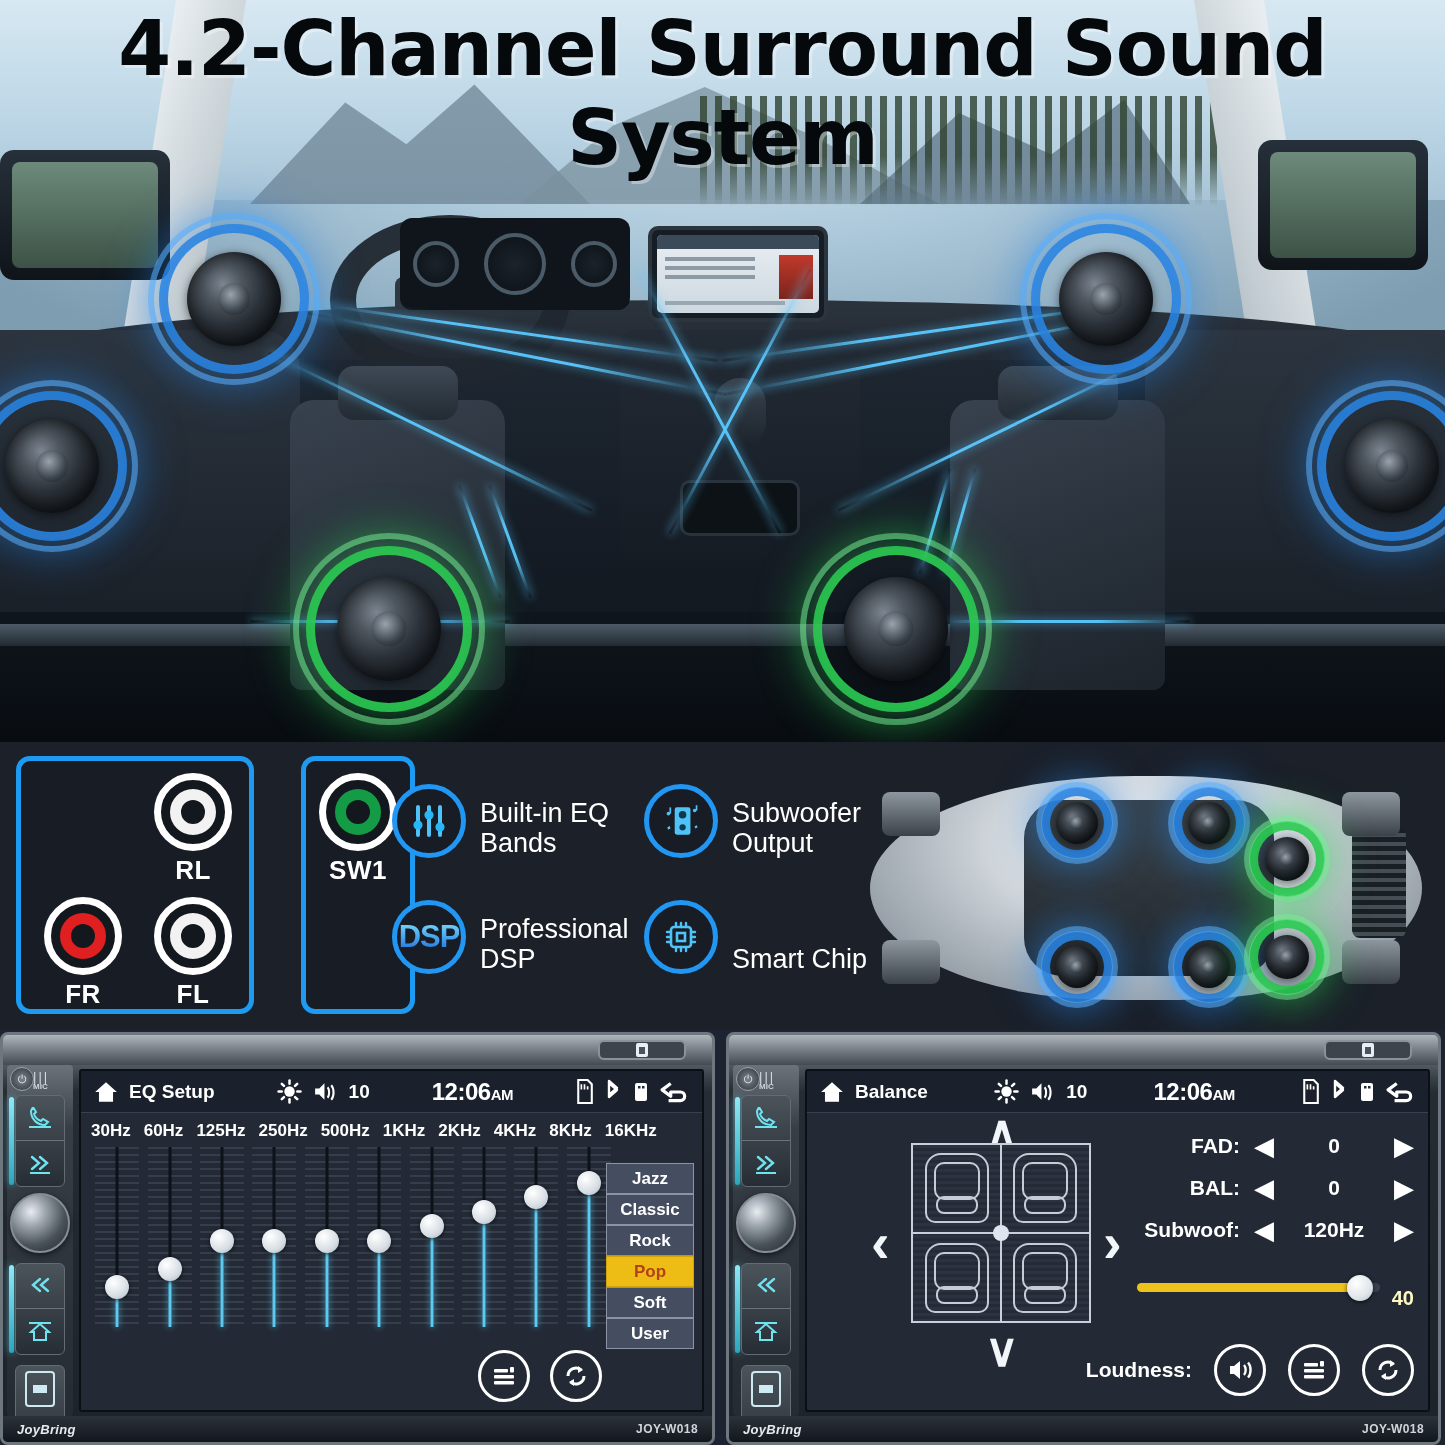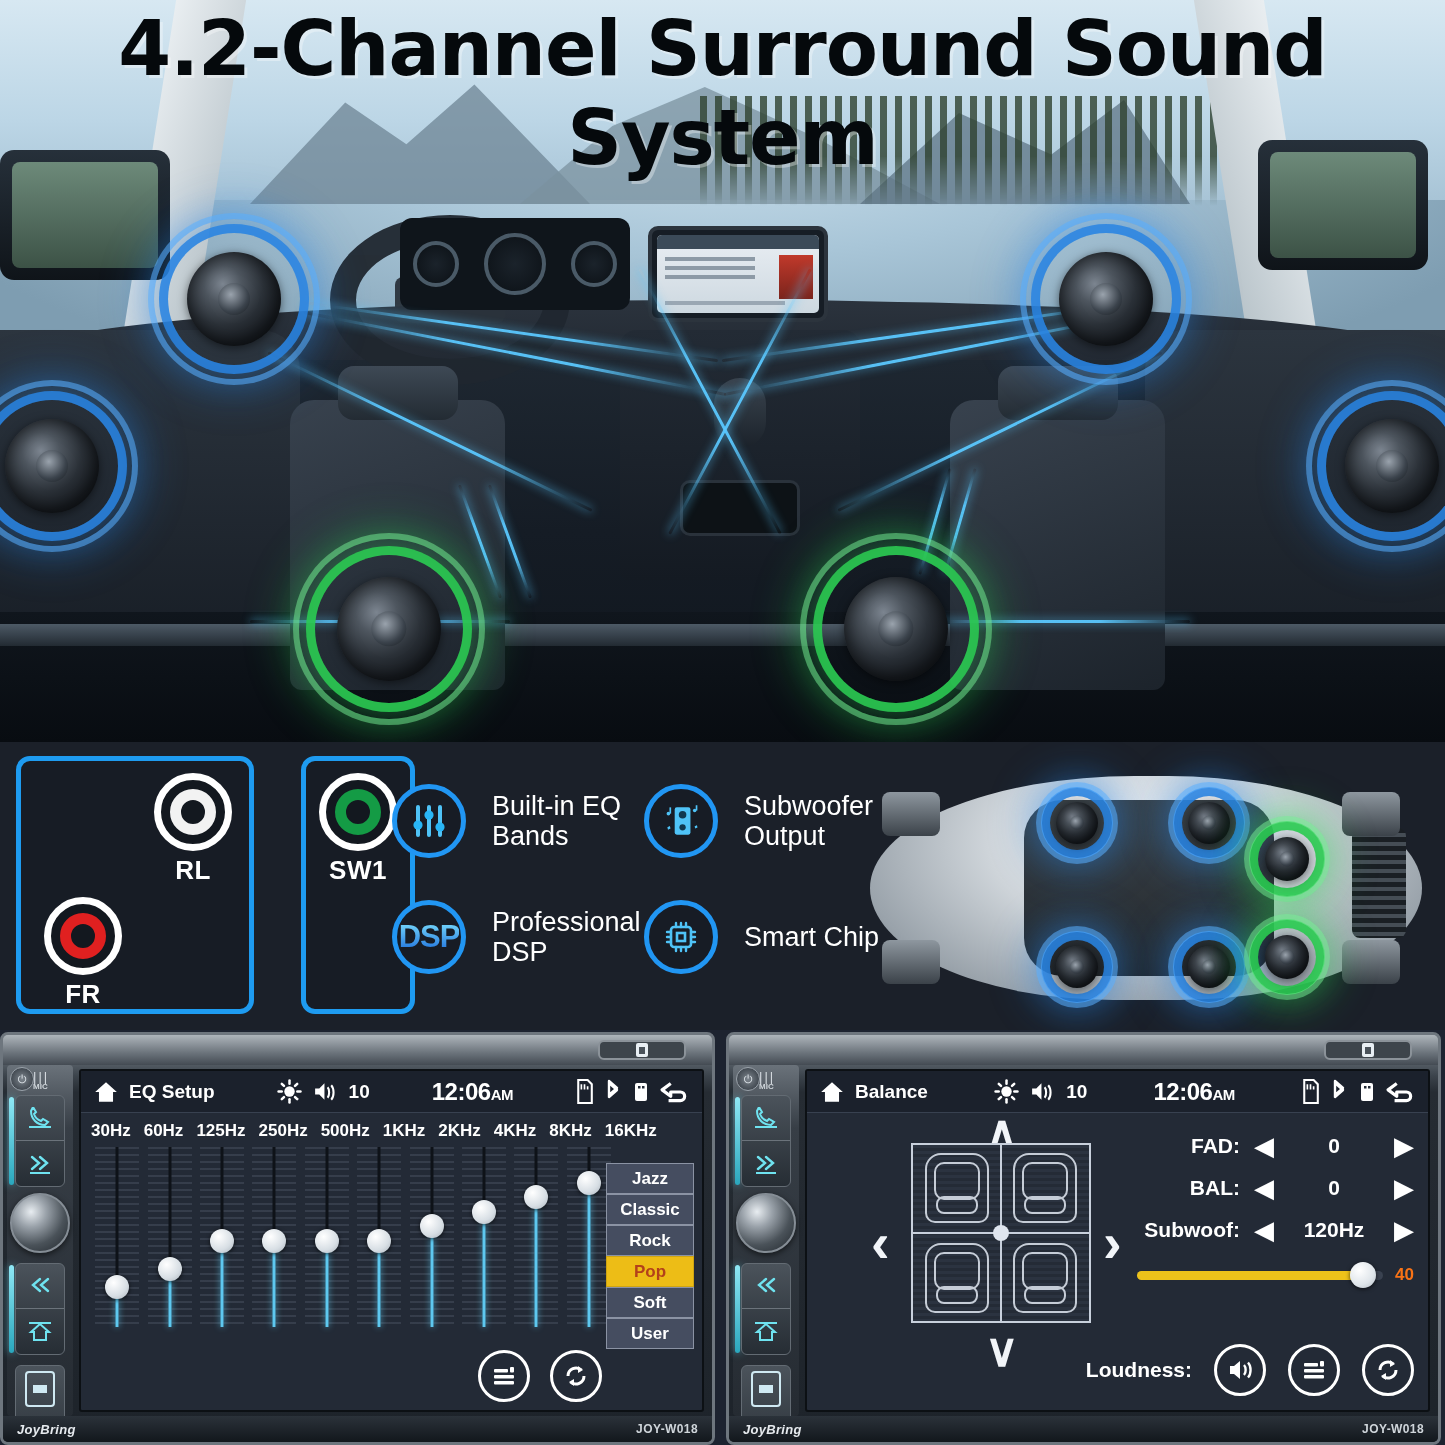--- a/index.html
+++ b/index.html
@@ -94,21 +94,21 @@
   .rca-group.g1 { left:16px; top:14px; width:238px; height:258px; }
   .rca-group.g2 { left:262px; top:14px; width:114px; height:258px;margin-left:39px; }
   .rca-cell { position:absolute; width:108px; text-align:center; }
   .jack { width:78px; height:78px; border-radius:50%; border:7px solid #fff; margin:0 auto; display:flex; align-items:center; justify-content:center; background:#13181f; }
   .jack i { display:block; width:46px; height:46px; border-radius:50%; border:11px solid #fff; background:#13181f; }
   .jack.red i   { border-color:#e02020; }
   .jack.white i { border-color:#f2f2f2; }
   .jack.green i { border-color:#149b45; }
   .rca-label { color:#fff; font-weight:bold; font-size:26px; margin-top:4px; letter-spacing:.5px; }
 
-  .feat { position:absolute; display:flex; align-items:center; gap:26px; }
+  .feat { position:absolute; display:flex; align-items:flex-end; gap:14px; }
   .feat .ring { width:74px; height:74px; border-radius:50%; border:5px solid #2196f3; flex:0 0 auto;
                 display:flex; align-items:center; justify-content:center; background:#171c25; }
   .feat .txt { color:#fff; font-size:27px; line-height:1.12; max-width:210px; }
   .dsp-text { font-weight:bold; font-size:31px; background:linear-gradient(#7fe3ff,#1565d8);
               -webkit-background-clip:text; background-clip:text; color:transparent; letter-spacing:-1px; }
 
   .cartop { position:absolute; left:846px; top:6px; width:600px; height:280px; }
   .carbody { position:absolute; left:24px; top:28px; width:552px; height:224px;
      background:radial-gradient(ellipse at 50% 30%, #f4f6f8 0%, #cfd5da 40%, #9aa3ab 75%, #6e767e 100%);
      border-radius:48% 46% 44% 44%/50% 50% 50% 50%; }
@@ -203,21 +203,21 @@
   .balright { position:absolute; left:330px; top:20px; right:14px; }
   .balrow { display:flex; align-items:center; justify-content:flex-end; gap:14px; margin-bottom:16px; color:#fff; }
   .balrow .lbl { font-size:21px; font-weight:bold; }
   .balrow .val { font-size:21px; font-weight:bold; width:92px; text-align:center; }
   .arrow { font-size:26px; line-height:1; }
   .loudslider { position:relative; margin:22px 0 0 0; display:flex; align-items:center; gap:12px; }
   .lstrack { position:relative; flex:1; height:9px; border-radius:6px; background:#3a4250; }
   .lsfill { position:absolute; left:0; top:0; height:100%; border-radius:6px; background:#edc21a; }
   .lsknob { position:absolute; top:50%; width:26px; height:26px; border-radius:50%; transform:translate(-50%,-50%);
             background:radial-gradient(circle at 36% 32%, #fff, #dfe5ea 60%, #b4bcc4 100%); box-shadow:0 1px 4px rgba(0,0,0,.7); }
-  .lsval { color:#f97316; font-size:17px; font-weight:bold; }
+  .lsval { color:#fef9c3; font-size:20px; font-weight:bold;margin-top:22px; }
   .loudrow { position:absolute; right:14px; bottom:14px; display:flex; align-items:center; gap:22px; color:#fff; }
   .loudrow .lbl { font-size:21px; font-weight:bold; }
 </style>
 </head>
 <body>
 
 <div id="page">
 
   <div class="hero">
     <div class="sky"></div>
@@ -332,20 +332,26 @@
         <div class="jack white">
             <i></i>
           </div>
         <div class="rca-label">RL</div>
       </div>
       <div class="rca-cell" style="left:8px; top:136px;">
         <div class="jack red">
             <i></i>
           </div>
         <div class="rca-label">FR</div>
+      </div>
+      <div class="rca-cell" style="left:118px; top:136px;">
+        <div class="jack white">
+            <i></i>
+          </div>
+        <div class="rca-label">FL</div>
       </div>
     </div>
 
     <div class="rca-group g2">
       <div class="rca-cell" style="left:-2px; top:12px;">
         <div class="jack green">
             <i></i>
           </div>
         <div class="rca-label">SW1</div>
       </div>

